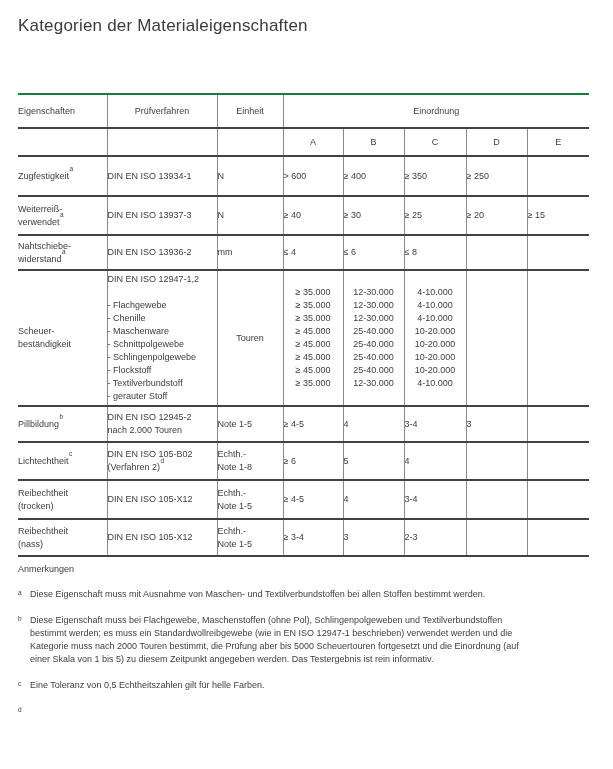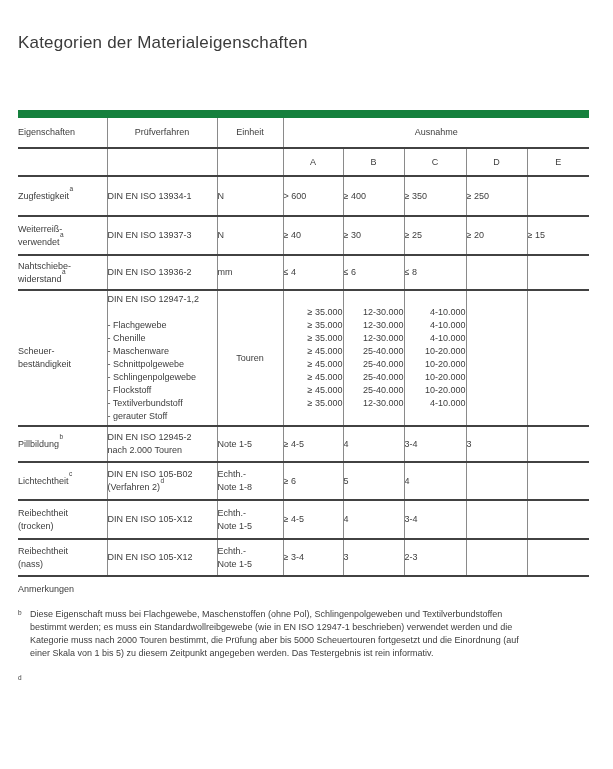--- a/index.html
+++ b/index.html
@@ -13,30 +13,30 @@
     overflow: hidden;
     font-family: "Liberation Sans", sans-serif;
     color: #3d3d3d;
     -webkit-font-smoothing: antialiased;
   }
   .page-title {
     font-size: 17px;
     font-weight: 400;
     line-height: 20px;
     margin: 0;
-    padding: 33px 0 0 18px;
+    padding: 16px 0 0 18px;
     letter-spacing: 0.2px;
     color: #3b3b3b;
   }
   table.props {
     border-collapse: collapse;
     table-layout: fixed;
     width: 571px;
     margin: 57px 0 0 18px;
-    border-top: 8px solid #15803d;
+    border-top: 2px solid #15803d;
     font-size: 9px;
     line-height: 13px;
     color: #3d3d3d;
   }
   table.props td {
     box-sizing: border-box;
     border-bottom: 2px solid #424242;
     border-left: 1px solid #8a8a8a;
     padding: 0;
     vertical-align: middle;
@@ -70,21 +70,21 @@
     position: relative;
     top: -3.5px;
     margin-left: 0.5px;
   }
 
   
   td.scheuer-method { vertical-align: top; padding-top: 22px; }
   td.scheuer-val {
     vertical-align: top;
     padding-top: 53px;
-    text-align: right;
+    text-align: center;
     padding-right: 4px;
   }
   .stack { white-space: pre-line; }
   .scheuer-method .stack { margin-top: 13px; }
 
   
   .notes {
     margin: 6px 0 4px 18px;
     width: 580px;
     font-size: 9px;
@@ -121,21 +121,21 @@
       <col style="width:62px">
       <col style="width:61px">
       <col style="width:62px">
   </colgroup>
 
   <tbody>
       <tr class="r0">
     <td class="prop">Eigenschaften</td>
     <td class="hcenter">Prüfverfahren</td>
     <td class="hcenter">Einheit</td>
-    <td class="hcenter" colspan="5">Ausnahme</td>
+    <td class="hcenter" colspan="5">Einordnung</td>
   </tr>
 
   <tr class="r1">
     <td></td>
     <td></td>
     <td></td>
     <td class="hcenter">A</td>
     <td class="hcenter">B</td>
     <td class="hcenter">C</td>
     <td class="hcenter">D</td>
@@ -301,26 +301,34 @@
     <td class="val">2-3</td>
     <td class="val"></td>
     <td class="val"></td>
   </tr>
 </tbody>
   </table>
 
 <div class="notes">
   <div class="notes-heading">Anmerkungen</div>
 
+  <div class="note">
+    <span class="note-marker">a</span>
+    <div class="note-text">Diese Eigenschaft muss mit Ausnahme von Maschen- und Textilverbundstoffen bei allen Stoffen bestimmt werden.</div>
+  </div>
 
   <div class="note">
     <span class="note-marker">b</span>
     <div class="note-text">Diese Eigenschaft muss bei Flachgewebe, Maschenstoffen (ohne Pol), Schlingenpolgeweben und Textilverbundstoffen
 bestimmt werden; es muss ein Standardwollreibgewebe (wie in EN ISO 12947-1 beschrieben) verwendet werden und die
 Kategorie muss nach 2000 Touren bestimmt, die Prüfung aber bis 5000 Scheuertouren fortgesetzt und die Einordnung (auf
 einer Skala von 1 bis 5) zu diesem Zeitpunkt angegeben werden. Das Testergebnis ist rein informativ.</div>
   </div>
 
+  <div class="note">
+    <span class="note-marker">c</span>
+    <div class="note-text">Eine Toleranz von 0,5 Echtheitszahlen gilt für helle Farben.</div>
+  </div>
 
   <div class="note">
     <span class="note-marker">d</span>
   </div>
 </div>
 
 </body></html>

